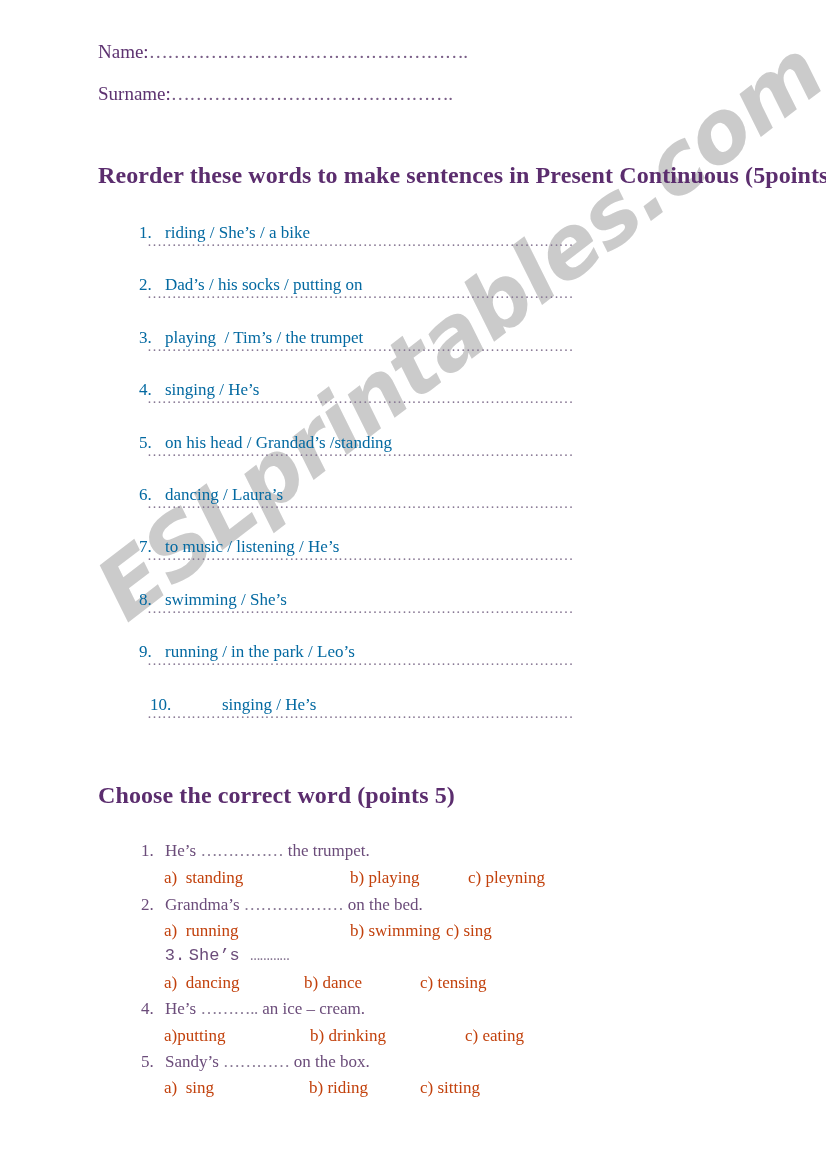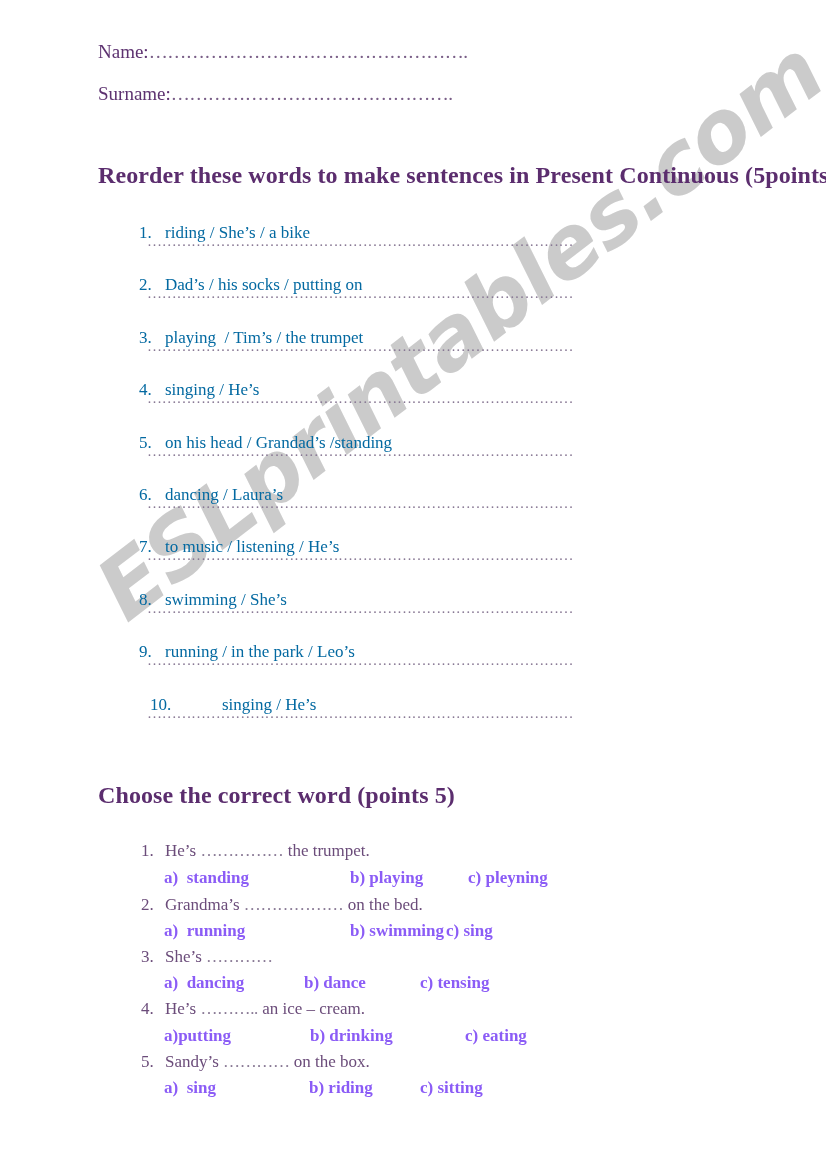--- a/index.html
+++ b/index.html
@@ -111,22 +111,22 @@
     width: 24px;
   }
   .mc-question .blank {
     color: #887894;
     letter-spacing: -0.4px;
   }
 
   .mc-options {
     position: absolute;
     font-size: 17px;
-    font-weight: bold;
-    color: #8b5cf6;
+    font-weight: normal;
+    color: #c2410c;
     white-space: pre;
   }
   .mc-options .opt {
     display: inline-block;
   }
 </style>
 </head>
 <body>
 
 <div id="watermark">
@@ -203,21 +203,21 @@
     <span class="opt" style="width:186px;">a)  standing</span><span class="opt" style="width:118px;">b) playing</span><span class="opt">c) pleyning</span>
   </div>
 
   <div class="mc-question" style="left:124px; top:875px;">
     <span class="num">2.</span><span>Grandma’s </span><span class="blank">………………</span><span> on the bed.</span>
   </div>
   <div class="mc-options" style="left:147px; top:901px;">
     <span class="opt" style="width:186px;">a)  running</span><span class="opt" style="width:96px;">b) swimming</span><span class="opt">c) sing</span>
   </div>
 
-  <div class="mc-question" style="left:124px; top:927px;">
+  <div class="mc-question" style="left:124px; top:927px;font-family:Liberation Mono, monospace;">
     <span class="num">3.</span><span>She’s </span><span class="blank">…………</span><span></span>
   </div>
   <div class="mc-options" style="left:147px; top:953px;">
     <span class="opt" style="width:140px;">a)  dancing</span><span class="opt" style="width:116px;">b) dance</span><span class="opt">c) tensing</span>
   </div>
 
   <div class="mc-question" style="left:124px; top:979px;">
     <span class="num">4.</span><span>He’s </span><span class="blank">………..</span><span> an ice – cream.</span>
   </div>
   <div class="mc-options" style="left:147px; top:1006px;">

